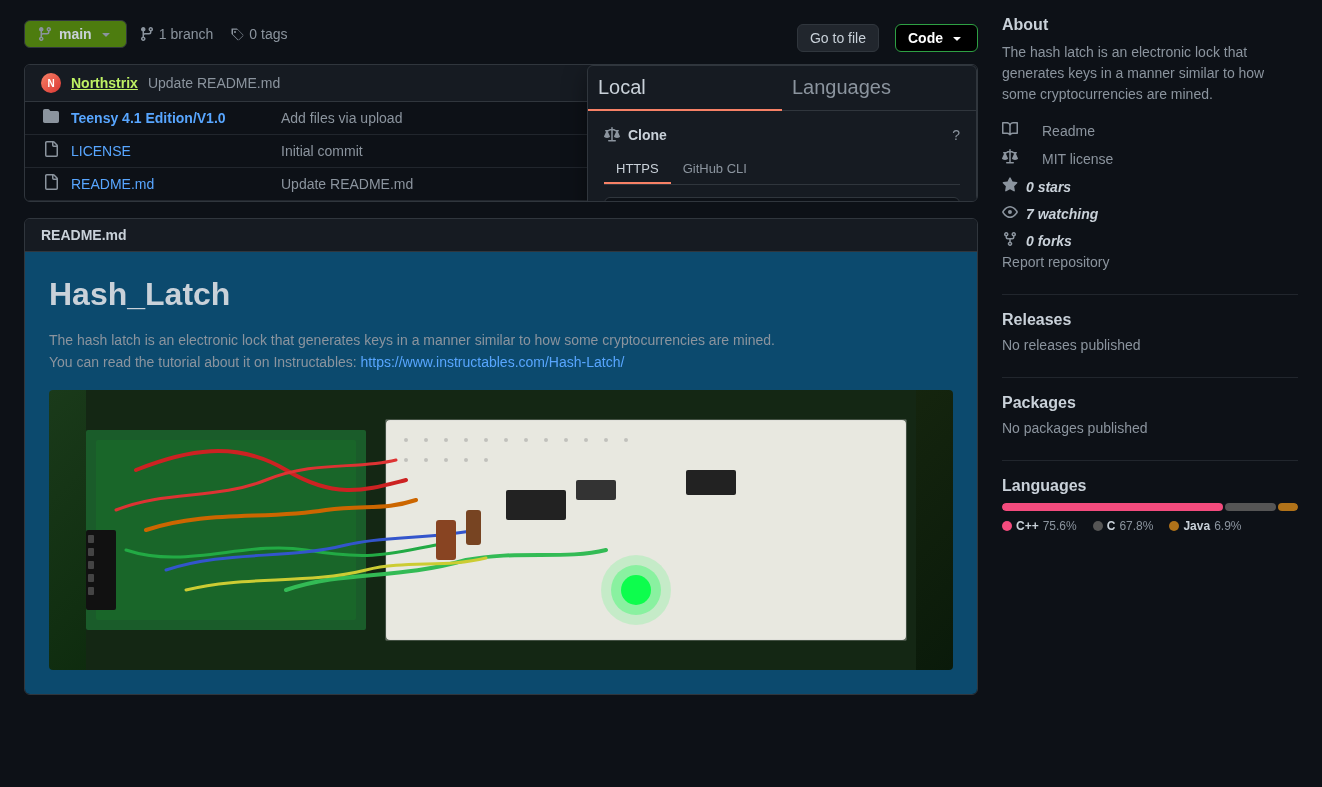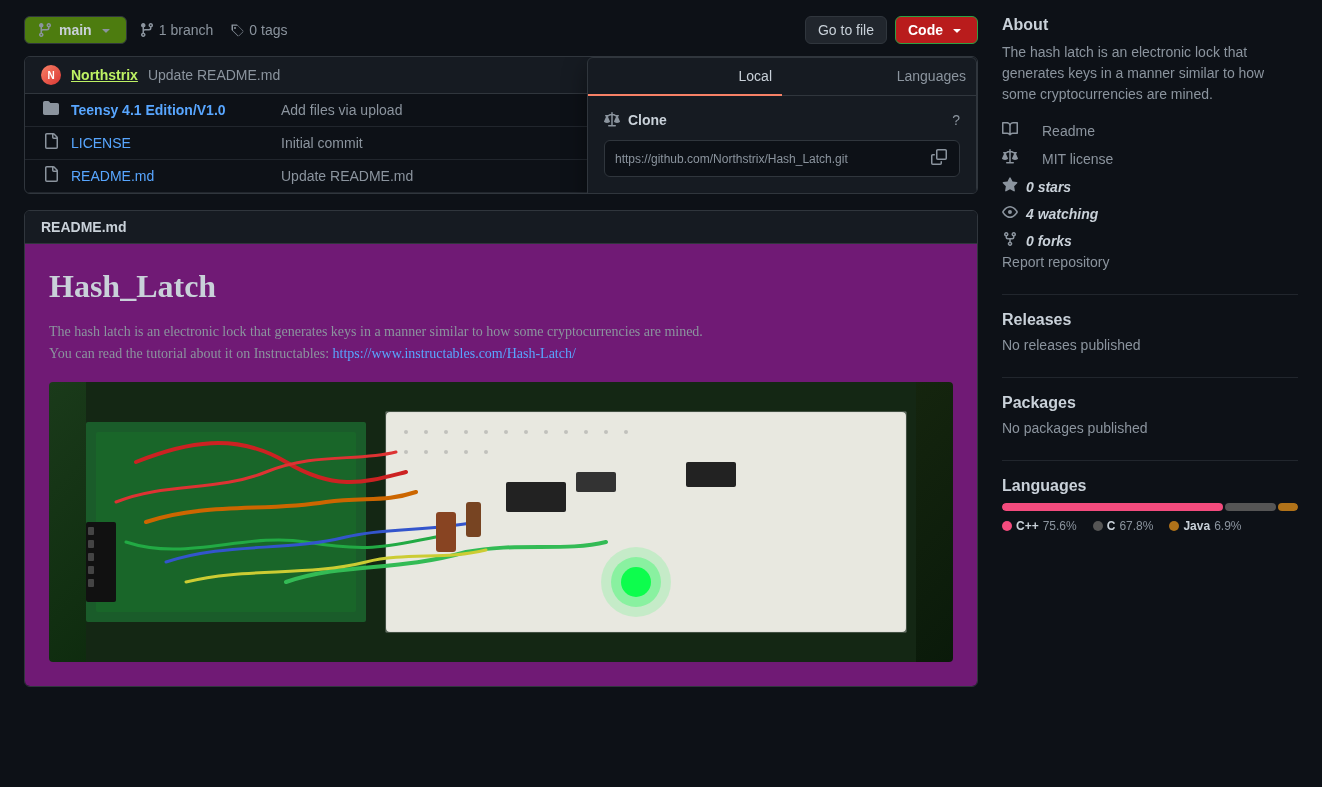--- a/index.html
+++ b/index.html
@@ -58,35 +58,36 @@
       color: #8b949e;
       text-decoration: none;
       display: flex;
       align-items: center;
       gap: 4px;
     }
 
     .top-bar-right {
       margin-left: auto;
       display: flex;
-      gap: 8px;
+      gap: 16px;
+      margin-top: 8px;
     }
 
     .btn-goto {
       background: #21262d;
       border: 1px solid #30363d;
       border-radius: 6px;
       padding: 5px 12px;
       color: #c9d1d9;
       cursor: pointer;
       font-size: 14px;
     }
 
     .btn-code {
-      background: #b91c1c;
+      background: #000000;
       border: 1px solid #2ea043;
       border-radius: 6px;
       padding: 5px 12px;
       color: #fff;
       cursor: pointer;
       font-size: 14px;
       display: flex;
       align-items: center;
       gap: 6px;
       font-weight: 600;
@@ -177,25 +178,25 @@
       box-shadow: 0 8px 24px rgba(0,0,0,0.4);
     }
 
     .clone-tabs {
       display: flex;
       border-bottom: 1px solid #30363d;
     }
 
     .clone-tab {
       flex: 1;
-      text-align: right;
+      text-align: left;
       padding: 10px;
       cursor: pointer;
       color: #8b949e;
-      font-size: 14px;
+      font-size: 20px;
     }
 
     .clone-tab.active {
       color: #c9d1d9;
       border-bottom: 2px solid #f78166;
       margin-bottom: -1px;
     }
 
     .clone-body {
       padding: 16px;
@@ -279,22 +280,21 @@
       padding: 8px 16px;
       background: #161b22;
       border-bottom: 1px solid #30363d;
       font-size: 14px;
       color: #c9d1d9;
       font-weight: 600;
     }
 
     .readme-content {
       padding: 24px;
-      background: #701a75;
-      font-family: Liberation Serif, serif;
+      background: #0c4a6e;
     }
 
     .readme-title {
       font-size: 32px;
       font-weight: 600;
       color: #c9d1d9;
       margin-bottom: 16px;
     }
 
     .readme-desc {
@@ -524,20 +524,24 @@
           <div class="clone-title-row">
             <div class="clone-title">
               <svg width="16" height="16" viewBox="0 0 16 16" fill="#8b949e">
                 <path d="M8.75.75V2h.985c.304 0 .603.08.867.231l1.29.736c.038.022.08.033.124.033h2.234a.75.75 0 0 1 0 1.5h-.427l2.111 4.692a.75.75 0 0 1-.154.838l-.53-.53.529.531-.001.002-.002.002-.006.006-.006.005-.01.01-.045.04c-.21.176-.441.327-.686.45C14.556 10.78 13.88 11 13 11a4.498 4.498 0 0 1-2.023-.454 3.544 3.544 0 0 1-.686-.45l-.045-.04-.016-.015-.006-.006-.004-.004v-.001a.75.75 0 0 1-.154-.838L12.178 4.5h-.162c-.305 0-.604-.079-.868-.231l-1.29-.736a.245.245 0 0 0-.124-.033H8.75V13h2.5a.75.75 0 0 1 0 1.5h-6.5a.75.75 0 0 1 0-1.5h2.5V3.5h-.984a.245.245 0 0 0-.124.033l-1.289.737c-.265.15-.564.23-.869.23h-.162l2.112 4.692a.75.75 0 0 1-.154.838l-.53-.53.529.531-.001.002-.002.002-.006.006-.016.015-.045.04c-.21.176-.441.327-.686.45C4.556 10.78 3.88 11 3 11a4.498 4.498 0 0 1-2.023-.454 3.544 3.544 0 0 1-.686-.45l-.045-.04-.016-.015-.006-.006-.004-.004v-.001a.75.75 0 0 1-.154-.838L2.178 4.5H1.75a.75.75 0 0 1 0-1.5h2.234a.249.249 0 0 0 .125-.033l1.288-.737c.265-.15.564-.23.869-.23h.984V.75a.75.75 0 0 1 1.5 0z"></path>
               </svg>
               <span>Clone</span>
             </div>
             <span class="clone-help">?</span>
           </div>
 
+          <div class="https-github-tabs">
+            <div class="protocol-tab active">HTTPS</div>
+            <div class="protocol-tab">GitHub CLI</div>
+          </div>
 
           <div class="url-row">
             <span class="url-text">https://github.com/Northstrix/Hash_Latch.git</span>
             <button class="copy-btn">
               <svg width="16" height="16" viewBox="0 0 16 16" fill="#8b949e">
                 <path d="M0 6.75C0 5.784.784 5 1.75 5h1.5a.75.75 0 0 1 0 1.5h-1.5a.25.25 0 0 0-.25.25v7.5c0 .138.112.25.25.25h7.5a.25.25 0 0 0 .25-.25v-1.5a.75.75 0 0 1 1.5 0v1.5A1.75 1.75 0 0 1 9.25 16h-7.5A1.75 1.75 0 0 1 0 14.25Z"></path>
                 <path d="M5 1.75C5 .784 5.784 0 6.75 0h7.5C15.216 0 16 .784 16 1.75v7.5A1.75 1.75 0 0 1 14.25 11h-7.5A1.75 1.75 0 0 1 5 9.25Zm1.75-.25a.25.25 0 0 0-.25.25v7.5c0 .138.112.25.25.25h7.5a.25.25 0 0 0 .25-.25v-7.5a.25.25 0 0 0-.25-.25Z"></path>
               </svg>
             </button>
           </div>
@@ -663,21 +667,21 @@
         </a>
       </div>
 
       <div class="stat-row">
         <span>
           <svg width="16" height="16" viewBox="0 0 16 16" fill="#8b949e">
             <path d="M8 2c1.981 0 3.671.992 4.933 2.078 1.27 1.091 2.187 2.345 2.637 3.023a1.62 1.62 0 0 1 0 1.798c-.45.678-1.367 1.932-2.637 3.023C11.67 13.008 9.981 14 8 14c-1.981 0-3.671-.992-4.933-2.078C1.797 10.83.88 9.576.43 8.898a1.62 1.62 0 0 1 0-1.798c.45-.677 1.367-1.931 2.637-3.022C4.33 2.992 6.019 2 8 2ZM1.679 7.932a.12.12 0 0 0 0 .136c.411.622 1.241 1.75 2.366 2.717C5.176 11.758 6.527 12.5 8 12.5c1.473 0 2.825-.742 3.955-1.715 1.124-.967 1.954-2.096 2.366-2.717a.12.12 0 0 0 0-.136c-.412-.621-1.242-1.75-2.366-2.717C10.825 4.242 9.473 3.5 8 3.5c-1.473 0-2.825.742-3.955 1.715-1.124.967-1.954 2.096-2.366 2.717ZM8 10a2 2 0 1 1-.001-3.999A2 2 0 0 1 8 10z"></path>
           </svg>
         </span>
         <a href="#" class="sidebar-link" style="padding:0">
-          <span class="count">4 watching</span>
+          <span class="count">7 watching</span>
         </a>
       </div>
 
       <div class="stat-row">
         <span>
           <svg width="16" height="16" viewBox="0 0 16 16" fill="#8b949e">
             <path d="M5 5.372v.878c0 .414.336.75.75.75h4.5a.75.75 0 0 0 .75-.75v-.878a2.25 2.25 0 1 1 1.5 0v.878a2.25 2.25 0 0 1-2.25 2.25h-1.5v2.128a2.251 2.251 0 1 1-1.5 0V8.5h-1.5A2.25 2.25 0 0 1 3.5 6.25v-.878a2.25 2.25 0 1 1 1.5 0ZM5 3.25a.75.75 0 1 0-1.5 0 .75.75 0 0 0 1.5 0zm6.75.75a.75.75 0 1 0 0-1.5.75.75 0 0 0 0 1.5zm-3 8.75a.75.75 0 1 0-1.5 0 .75.75 0 0 0 1.5 0z"></path>
           </svg>
         </span>
         <a href="#" class="sidebar-link" style="padding:0">

